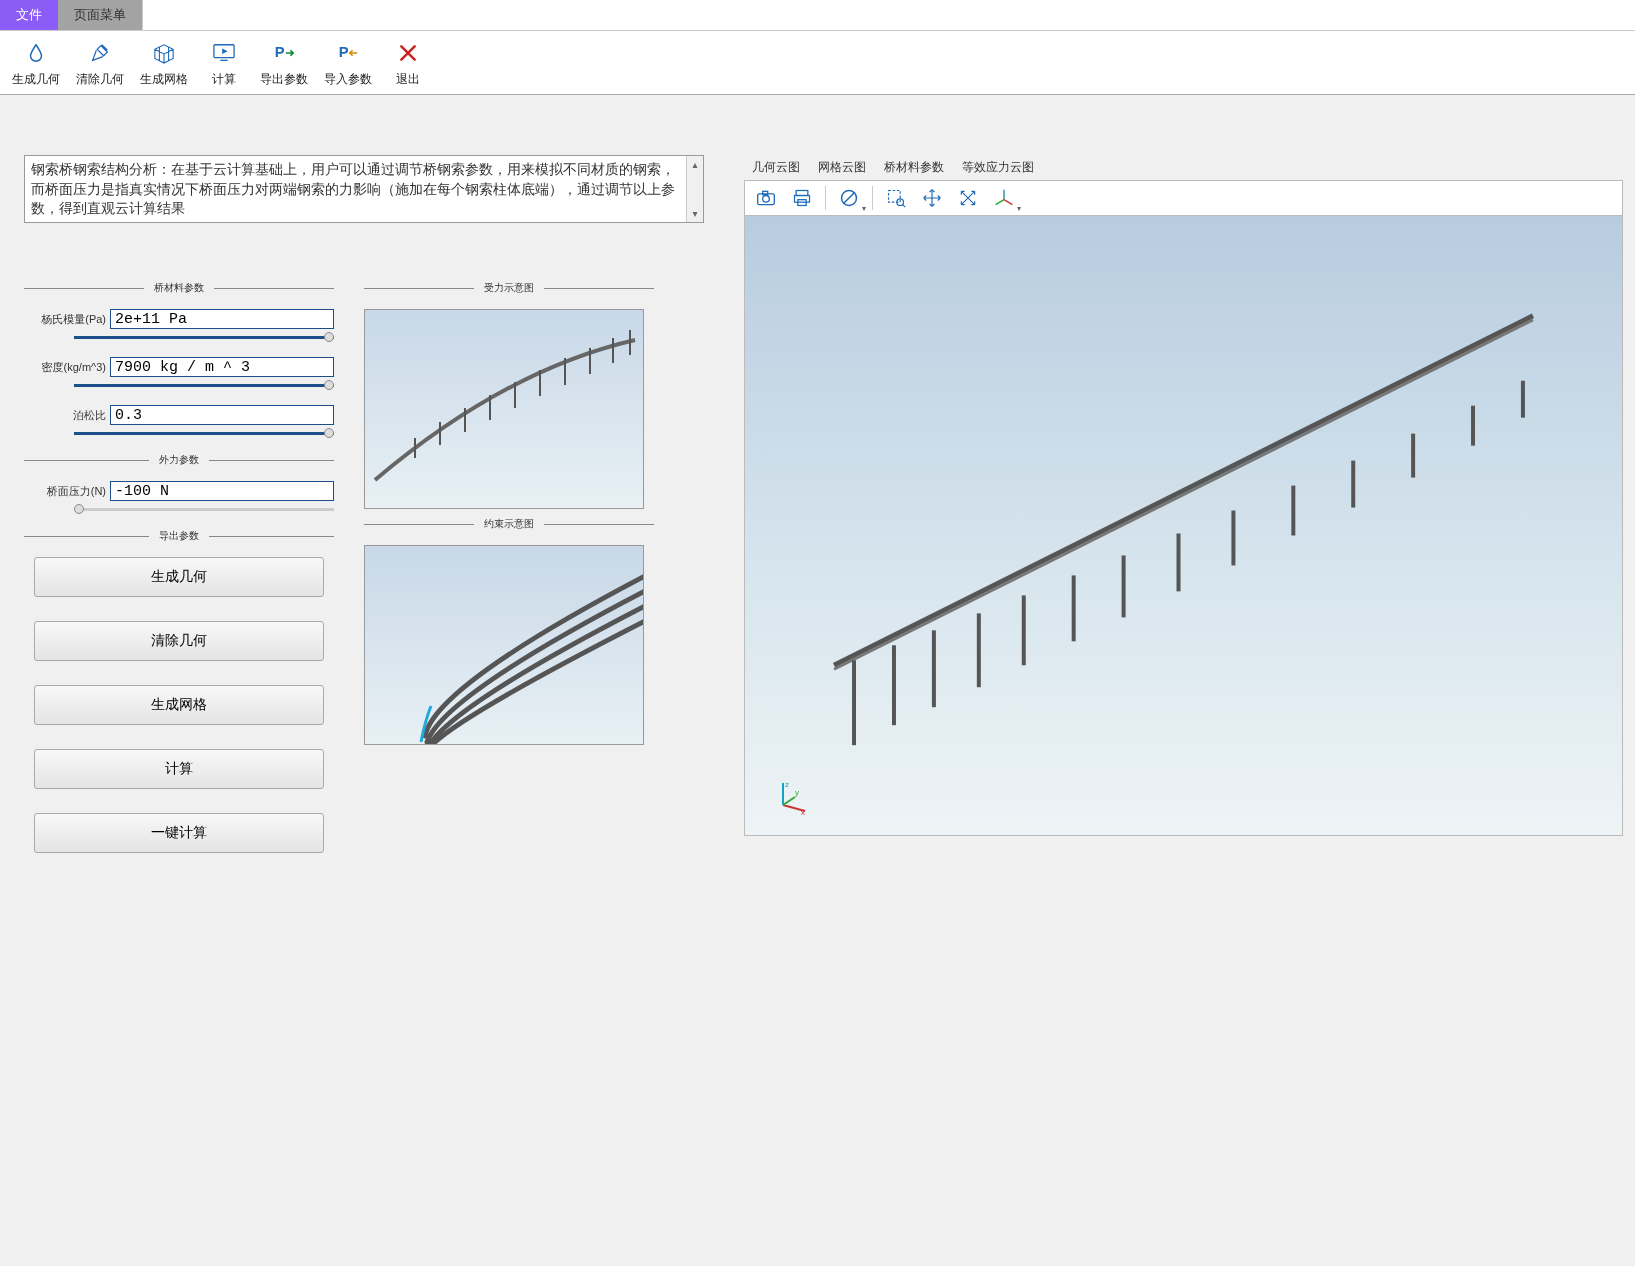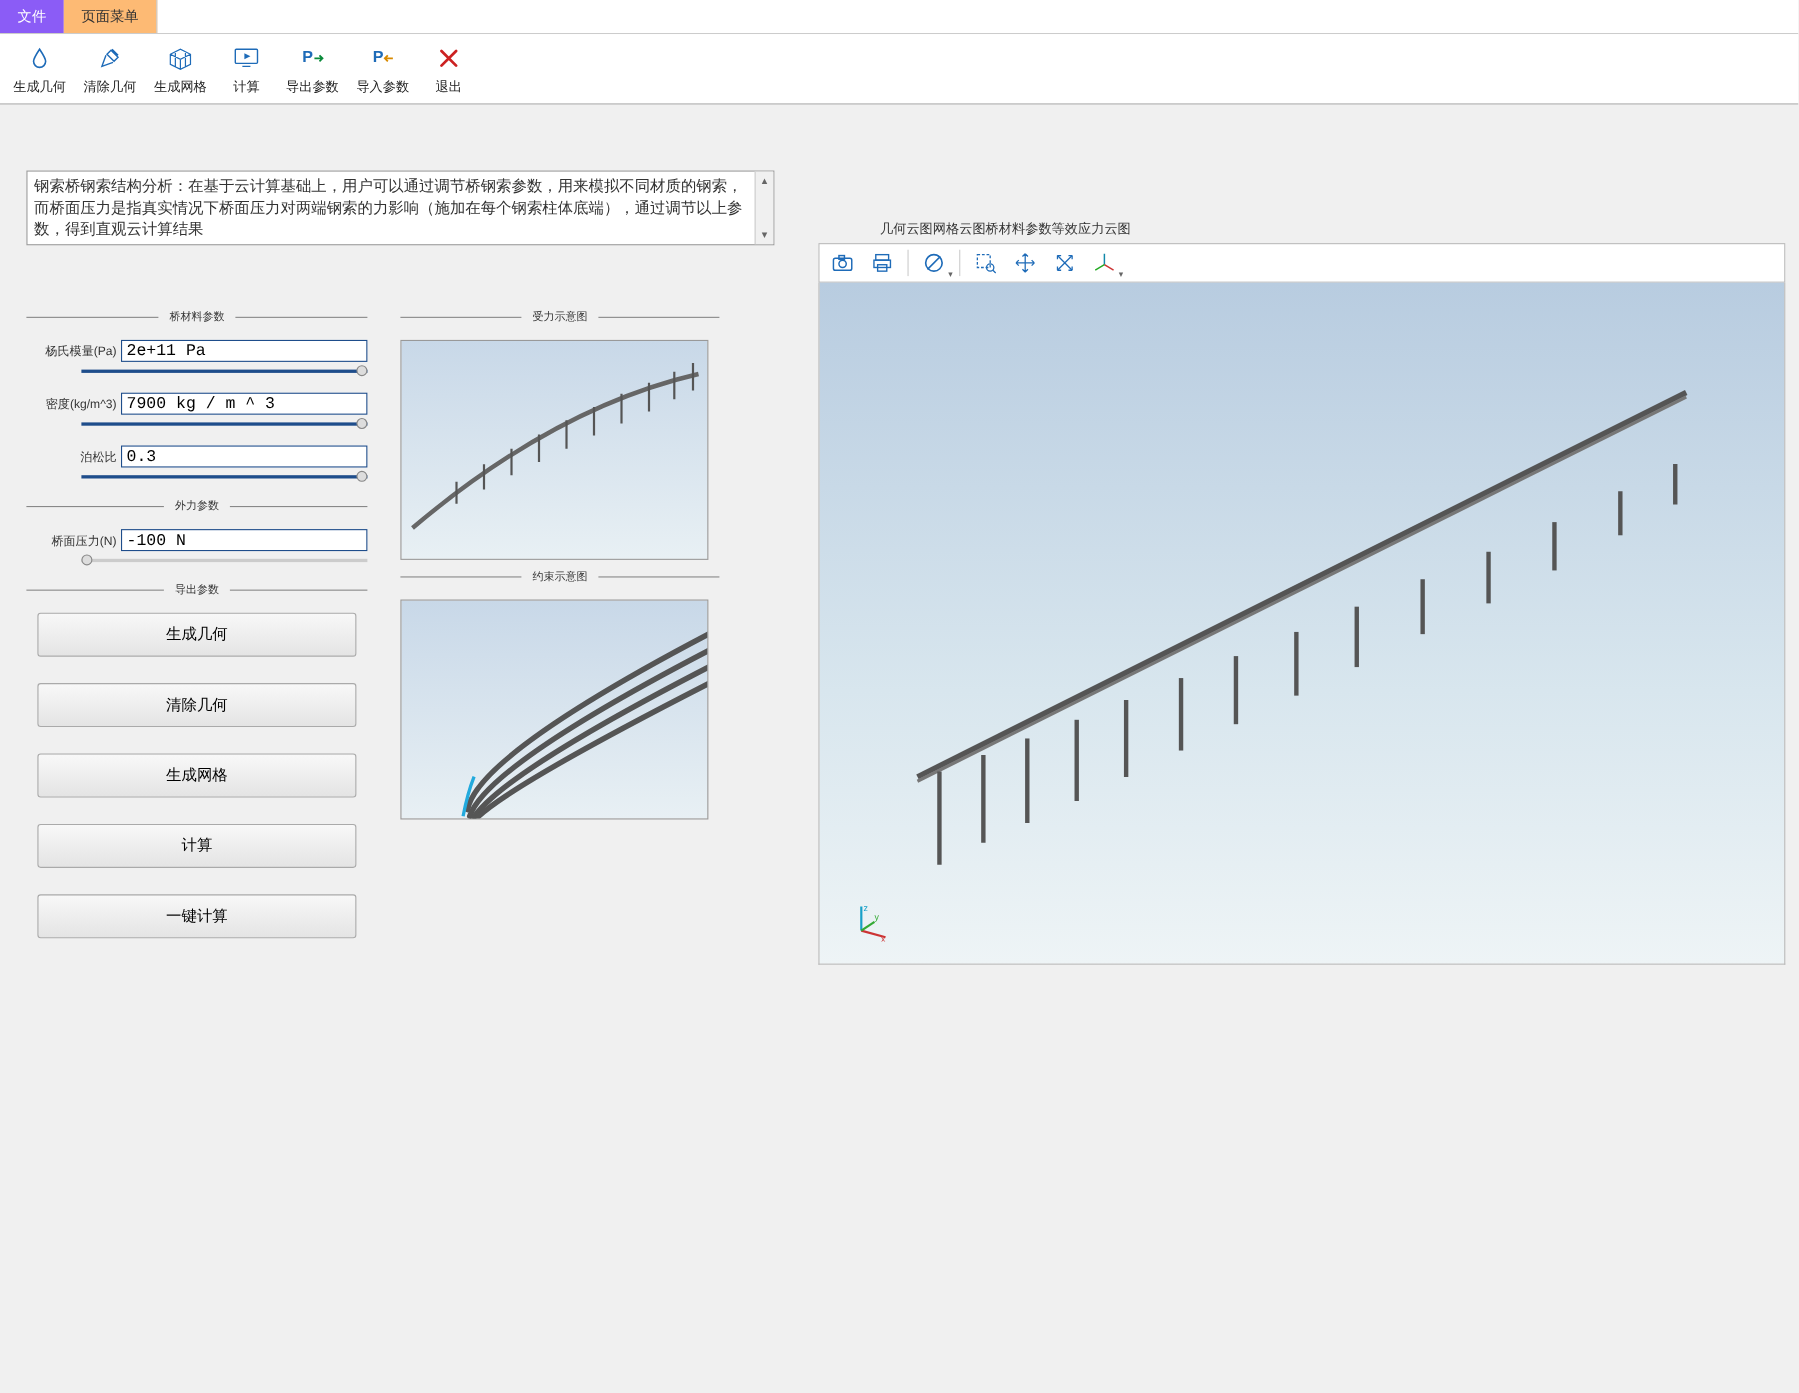--- a/index.html
+++ b/index.html
@@ -20,21 +20,21 @@
     .top-tab {
       padding: 6px 16px;
       cursor: pointer;
       font-size: 13px;
     }
     .top-tab.active-file {
       background: #8b5cf6;
       color: #fff;
     }
     .top-tab.active-page {
-      background: #fdba74;
+      background: #a3a3a3;
       border-right: 1px solid #ccc;
     }
     .ribbon {
       background: #fff;
       display: flex;
       padding: 6px 8px 4px 8px;
       border-bottom: 1px solid #aaa;
       gap: 8px;
     }
     .ribbon-item {
@@ -53,21 +53,20 @@
     }
     .ribbon-label {
       font-size: 12px;
       margin-top: 4px;
       color: #222;
     }
     .main-area {
       display: flex;
       padding: 60px 12px 12px 24px;
       gap: 20px;
-      align-items: flex-end;
     }
     .left-panel { width: 700px; }
     .description-box {
       background: #fff;
       border: 1px solid #999;
       padding: 4px 6px;
       width: 680px;
       height: 68px;
       font-size: 14px;
       line-height: 1.4;
@@ -171,23 +170,23 @@
       border: 1px solid #999;
       margin-bottom: 8px;
       position: relative;
       overflow: hidden;
     }
     .right-panel {
       flex: 1;
     }
     .view-tabs {
       display: flex;
+      gap: 18px;
       padding: 4px 8px;
       font-size: 12px;
-      margin-left: 48px;
     }
     .view-tab { cursor: pointer; }
     .view-toolbar {
       background: #fff;
       border: 1px solid #bbb;
       padding: 4px 8px;
       display: flex;
       align-items: center;
       gap: 10px;
     }

